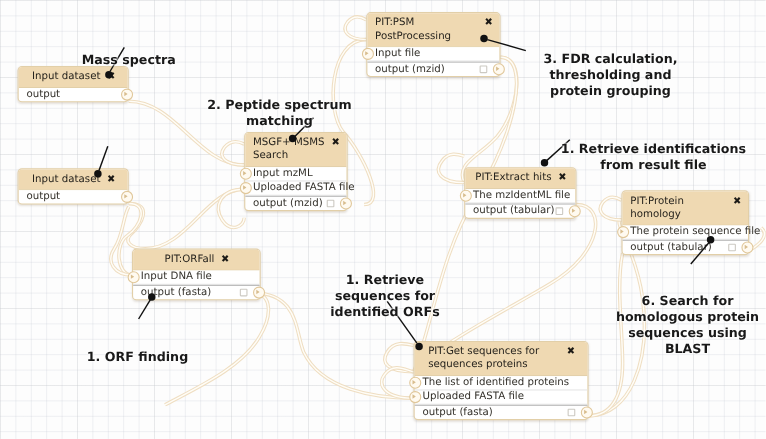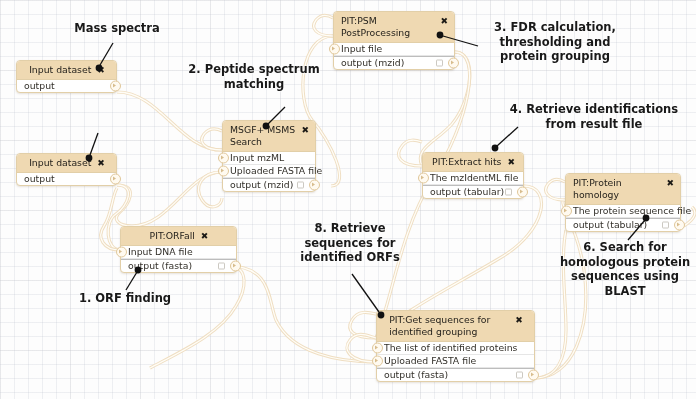--- a/index.html
+++ b/index.html
@@ -95,20 +95,21 @@
   .anno{
     position:absolute;
     font-family:"DejaVu Sans","Liberation Sans",sans-serif;
     font-size:11.5px;
     font-weight:600;
     color:#191919;
     line-height:14.5px;
     text-align:center;
     white-space:pre-line;
     text-shadow:0 0 2px #fff,0 0 2px #fff,0 0 3px #fff;
+    margin-top:26px;
   }
   .anno em{font-style:italic;font-weight:600;}
   #leaders{position:absolute;left:0;top:0;width:696px;height:399px;pointer-events:none;}
   #leaders line{stroke:#111;stroke-width:1.3;}
   #leaders circle{fill:#111;}
 </style>
 </head>
 <body>
 
 <div id="canvas">
@@ -275,21 +276,21 @@
     </div>
     <div class="row output outsep">
       <span>output (fasta)</span>
       <span class="chk"></span>
       <span class="term right"></span>
     </div>
   </div>
 
   <div class="node" style="left:376px;top:310px;width:159px;">
     <div class="node-header">
-      <span class="node-title" style="white-space:normal;max-width:120px;">PIT:Get sequences for identified grouping</span>
+      <span class="node-title" style="white-space:normal;max-width:120px;">PIT:Get sequences for sequences proteins</span>
       <span class="close-icon">✖</span>
     </div>
     <div class="row input">
       <span class="term left"></span>
       <span>The list of identified proteins</span>
     </div>
     <div class="row input">
       <span class="term left"></span>
       <span>Uploaded FASTA file</span>
     </div>
@@ -330,24 +331,24 @@
   <div class="anno" style="left:58px;top:21px;width:118px;">Mass spectra</div>
 
 
   <div class="anno" style="left:185px;top:62px;width:138px;">2. Peptide spectrum
 matching</div>
 
   <div class="anno" style="left:480px;top:20px;width:150px;">3. FDR calculation,
 thresholding and
 protein grouping</div>
 
-  <div class="anno" style="left:506px;top:102px;width:176px;">4. Retrieve identifications
+  <div class="anno" style="left:506px;top:102px;width:176px;">1. Retrieve identifications
 from result file</div>
 
-  <div class="anno" style="left:294px;top:221px;width:112px;">8. Retrieve
+  <div class="anno" style="left:294px;top:221px;width:112px;">1. Retrieve
 sequences for
 identified ORFs</div>
 
   <div class="anno" style="left:70px;top:291px;width:110px;">1. ORF finding</div>
 
   <div class="anno" style="left:558px;top:240px;width:134px;">6. Search for
 homologous protein
 sequences using
 BLAST</div>
 

